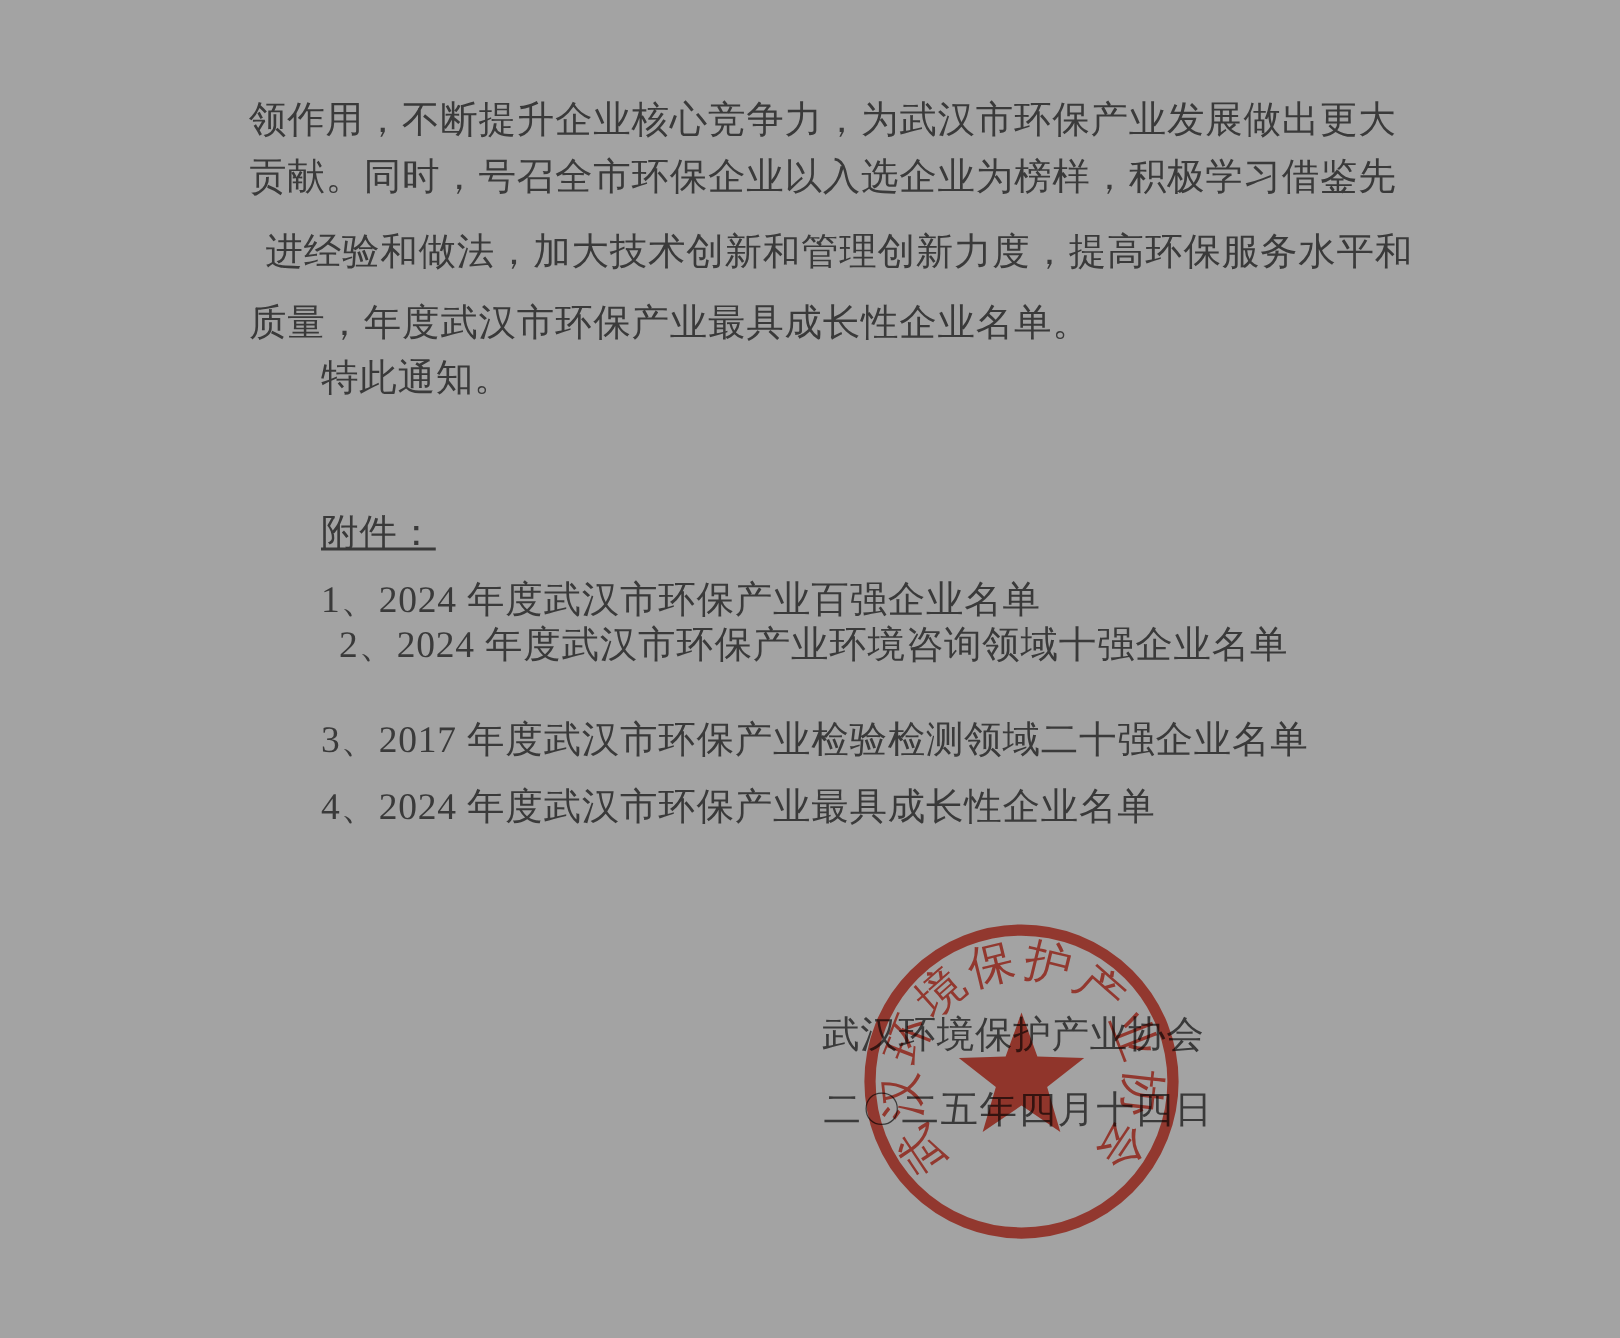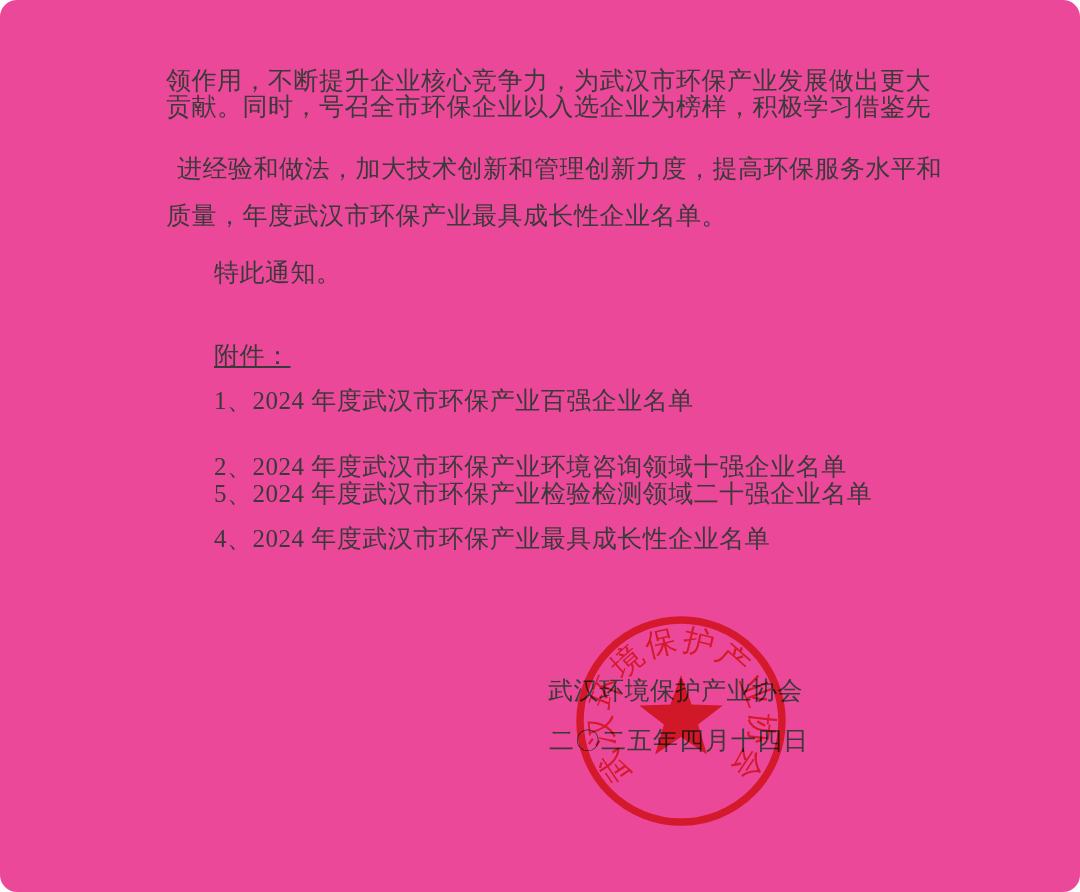--- a/index.html
+++ b/index.html
@@ -7,41 +7,40 @@
     width: 1080px;
     height: 892px;
     position: relative;
     background: #fcfcfc;
     font-family: "Liberation Serif", serif;
     overflow: hidden;
   }
   .page {
     position: absolute;
     inset: 0;
-    background: #ec4899;
-    border-radius: 17px;
+    background: #a3a3a3;
   }
   .txt {
     position: absolute;
     font-size: 25px;
     color: #3a3a3a;
     white-space: nowrap;
     line-height: 1.2;
     letter-spacing: 0.02em;
   }
   .body-line   { left: 166px; }
   .indent-line { left: 214px; }
   .line-0 { top: 66px; }
-  .line-1 { top: 92px; }
+  .line-1 { top: 104px; }
   .line-2 { top: 154px; margin-left: 11px; }
   .line-3 { top: 201px; }
-  .line-notice { top: 258px; }
+  .line-notice { top: 238px; }
   .line-attach { top: 341px; text-decoration: underline; }
   .item-0 { top: 386px; }
-  .item-1 { top: 452px; }
+  .item-1 { top: 416px; margin-left: 12px; }
   .item-2 { top: 479px; }
   .item-3 { top: 524px; }
   .sig-org  { left: 548px; top: 676px; }
   .sig-date { left: 549px; top: 726px; letter-spacing: 0.04em; }
   .seal {
     position: absolute;
     left: 565px;
     top: 607px;
     width: 230px;
     height: 230px;
@@ -67,21 +66,21 @@
     <div class="txt body-line line-2">进经验和做法，加大技术创新和管理创新力度，提高环保服务水平和</div>
     <div class="txt body-line line-3">质量，年度武汉市环保产业最具成长性企业名单。</div>
   </div>
 
   <div class="txt indent-line line-notice">特此通知。</div>
 
   <div>
     <div class="txt indent-line line-attach">附件：</div>
     <div class="txt indent-line item-0">1、2024 年度武汉市环保产业百强企业名单</div>
     <div class="txt indent-line item-1">2、2024 年度武汉市环保产业环境咨询领域十强企业名单</div>
-    <div class="txt indent-line item-2">5、2024 年度武汉市环保产业检验检测领域二十强企业名单</div>
+    <div class="txt indent-line item-2">3、2017 年度武汉市环保产业检验检测领域二十强企业名单</div>
     <div class="txt indent-line item-3">4、2024 年度武汉市环保产业最具成长性企业名单</div>
   </div>
 
   <div>
     <div class="txt sig-org">武汉环境保护产业协会</div>
     <div class="txt sig-date">二〇二五年四月十四日</div>
   </div>
 
   <div class="seal">
     <svg viewBox="0 0 230 230" xmlns="http://www.w3.org/2000/svg">

